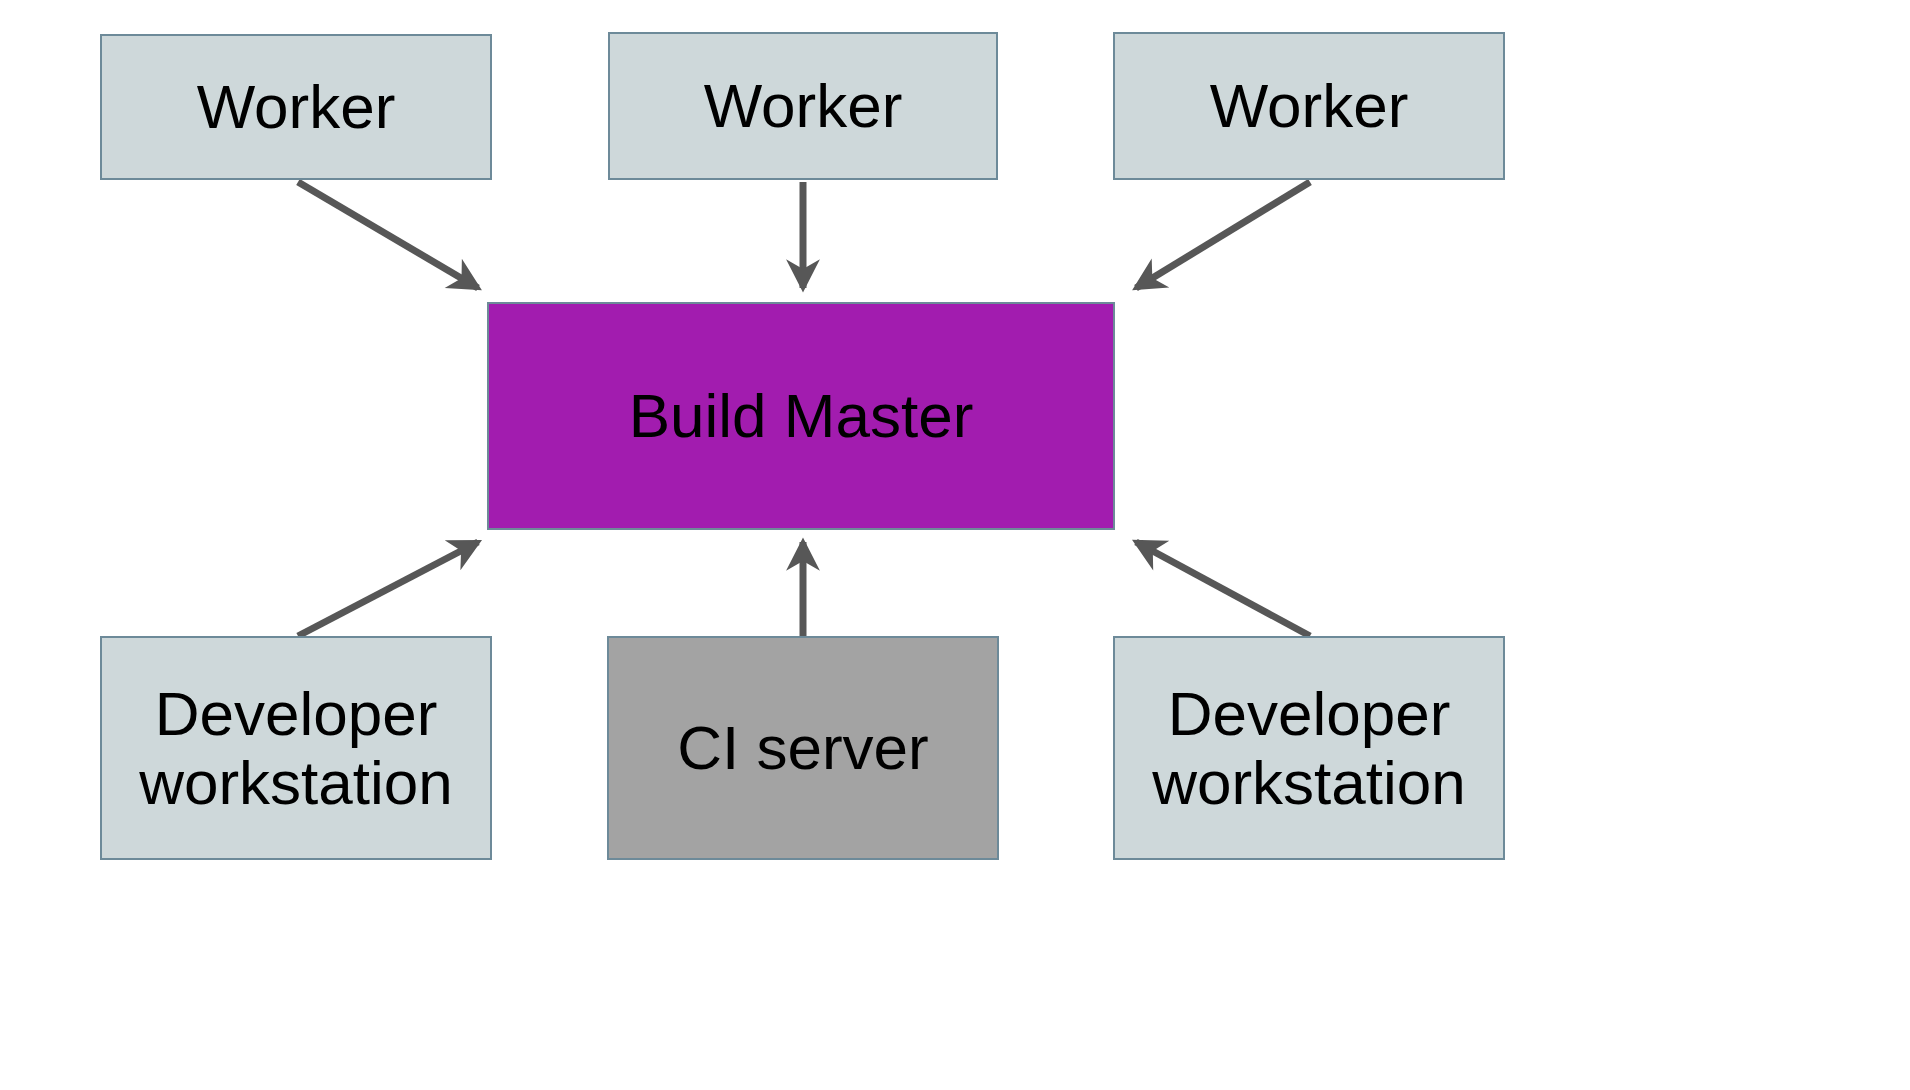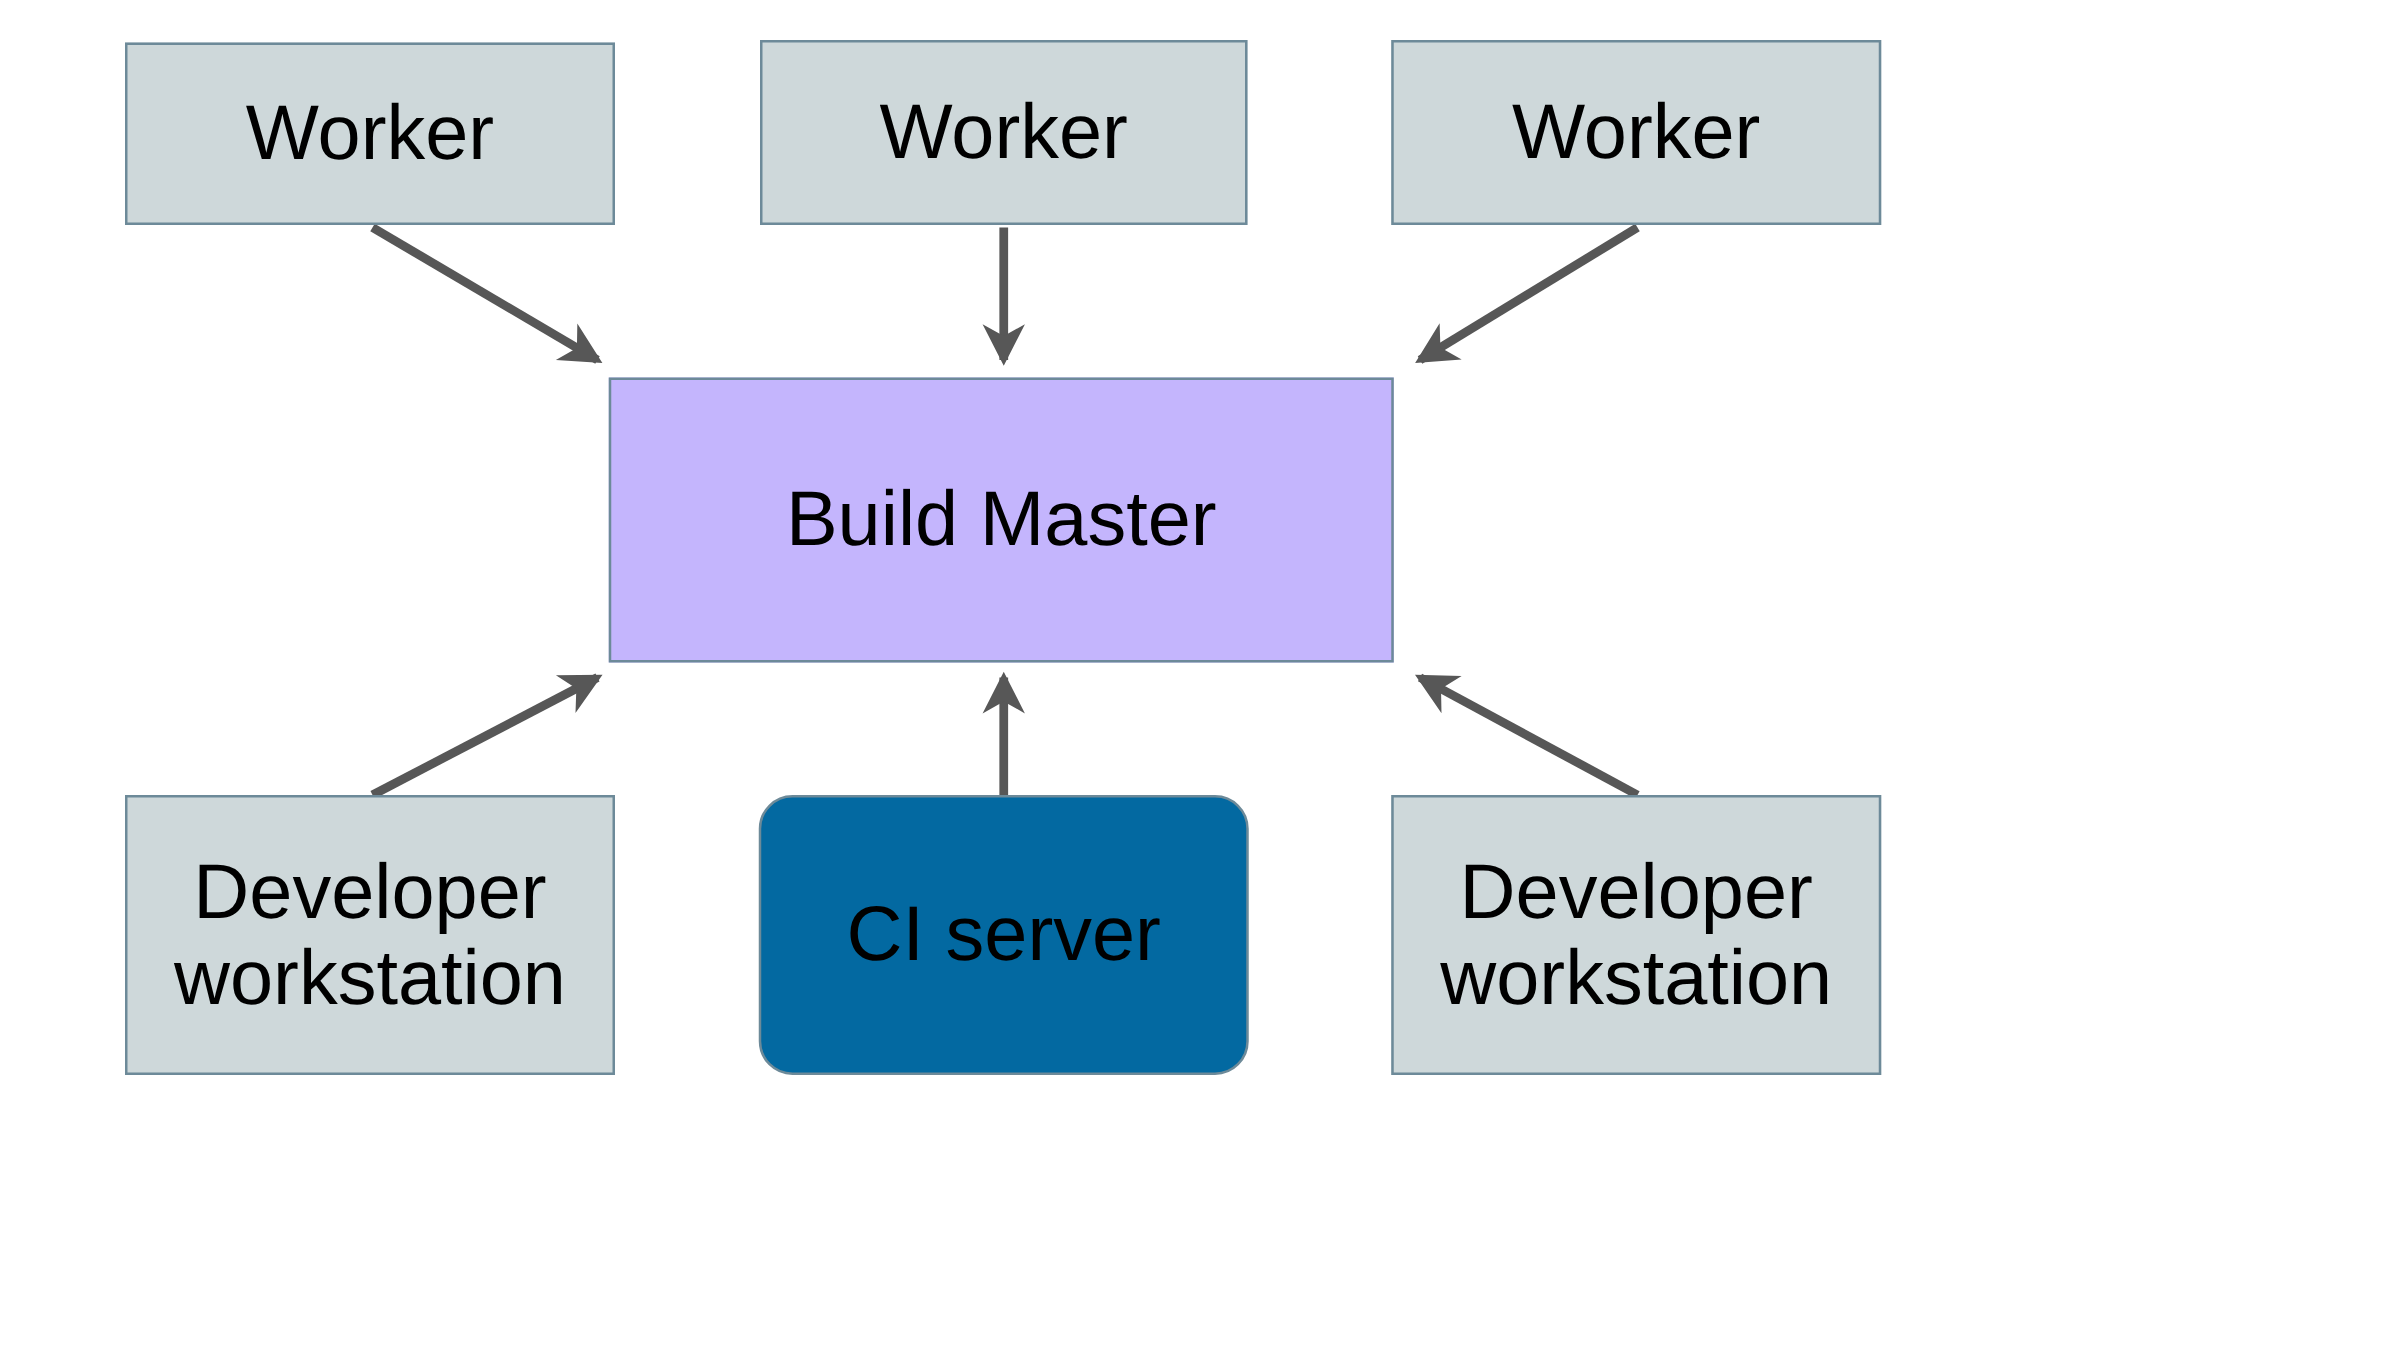--- a/index.html
+++ b/index.html
@@ -94,30 +94,30 @@
   </div>
 
   <div class="node" id="node-worker-center" style="background: rgb(206, 216, 218); border-color: rgb(109, 138, 153); color: rgb(0, 0, 0);">
     <span class="node-label">Worker</span>
   </div>
 
   <div class="node" id="node-worker-right" style="background: rgb(206, 216, 218); border-color: rgb(109, 138, 153); color: rgb(0, 0, 0);">
     <span class="node-label">Worker</span>
   </div>
 
-  <div class="node" id="node-build-master" style="background: #c4b5fd; border-color: rgb(109, 138, 153); color: rgb(0, 0, 0); justify-content: flex-end;">
+  <div class="node" id="node-build-master" style="background: #a21caf; border-color: rgb(109, 138, 153); color: rgb(0, 0, 0); justify-content: flex-end;">
     <span class="node-label">Build Master</span>
   </div>
 
   <div class="node" id="node-dev-left" style="background: rgb(206, 216, 218); border-color: rgb(109, 138, 153); color: rgb(0, 0, 0);">
     <span class="node-label">Developer
 workstation</span>
   </div>
 
-  <div class="node" id="node-ci-server" style="background: #0369a1; border-color: rgb(109, 138, 153); color: rgb(0, 0, 0); border-radius: 27px;">
+  <div class="node" id="node-ci-server" style="background: #a3a3a3; border-color: rgb(109, 138, 153); color: rgb(0, 0, 0);">
     <span class="node-label">CI server</span>
   </div>
 
   <div class="node" id="node-dev-right" style="background: rgb(206, 216, 218); border-color: rgb(109, 138, 153); color: rgb(0, 0, 0);">
     <span class="node-label">Developer
 workstation</span>
   </div>
 
 </div>
 

